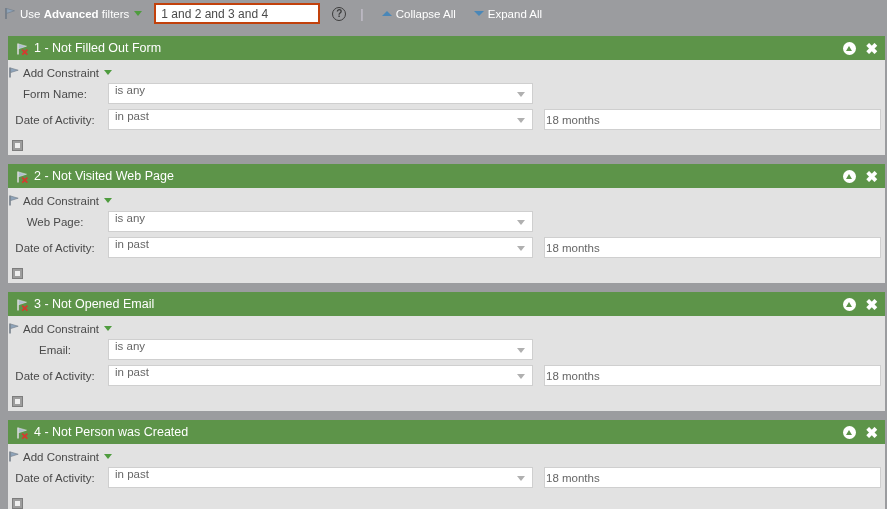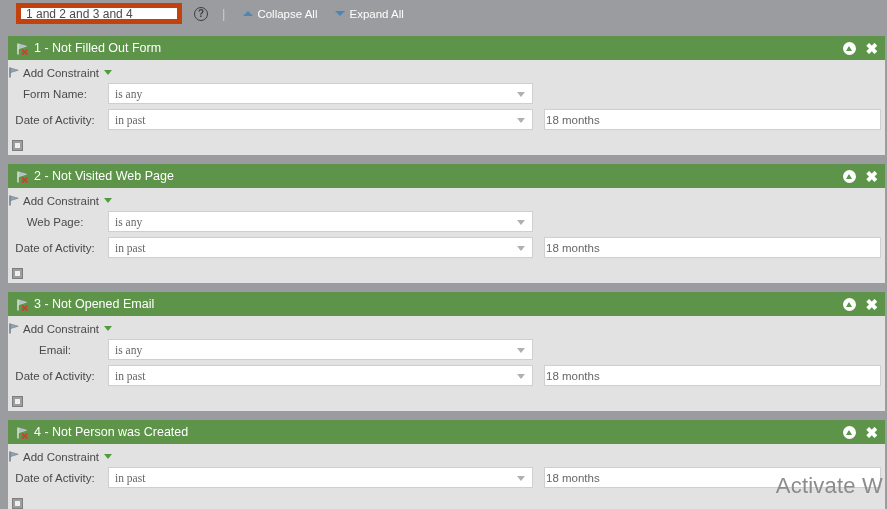--- a/index.html
+++ b/index.html
@@ -51,21 +51,21 @@
     border-left: 4px solid transparent;
     border-right: 4px solid transparent;
     border-top: 5px solid #4f9c3f;
     margin-left: 5px;
     flex: 0 0 auto;
   }
   .filter-input {
     width: 166px;
     height: 21px;
     margin-left: 12px;
-    border: 5px solid #c2410c;
+    border: 2px solid #c2410c;
     background: #ffffff;
     color: #4a4a4a;
     font-size: 12px;
     font-family: "Liberation Sans", sans-serif;
     padding: 0 5px;
     outline: none;
   }
   .help-icon {
     width: 14px; height: 14px;
     border: 1.6px solid #3d3d3d;
@@ -185,27 +185,25 @@
     color:#4a4a4a;
     padding-right: 6px;
     flex: 0 0 auto;
   }
   .select-box {
     width: 425px;
     height: 21px;
     background:#ffffff;
     border:1px solid #cfcfcf;
     display:flex;
-    align-items:center;
     padding: 0 6px;
     font-size: 11.5px;
     color:#666666;
     position:relative;
     flex:0 0 auto;
-    font-family:Liberation Serif, serif;
   }
   .select-box .sel-caret {
     position:absolute;
     right:7px; top:8px;
     width:0;height:0;
     border-left:4px solid transparent;
     border-right:4px solid transparent;
     border-top:5px solid #b0b0b0;
   }
   .value-box {
@@ -254,20 +252,30 @@
     letter-spacing: 0.2px;
   }
 </style>
 </head>
 <body>
 
 <div id="app">
 
   <div class="toolbar">
 
+    <div class="tb-item">
+      <span class="flag-icon">
+        <svg width="13" height="13" viewBox="0 0 13 13">
+          <path d="M2 1 L2 12" stroke="#6f7a86" stroke-width="1.6" fill="none"></path>
+          <path d="M2.6 1.5 L10.5 3.8 L2.6 6.4 Z" fill="#8fa4bb" stroke="#6f7a86" stroke-width="0.6"></path>
+        </svg>
+      </span>
+      <span class="tb-adv-label"><span>Use </span><b>Advanced</b><span> filters</span></span>
+      <span class="caret-green"></span>
+    </div>
 
     <input class="filter-input" value="1 and 2 and 3 and 4" style="">
 
     <div class="help-icon">?</div>
 
     <div class="divider-pipe">|</div>
 
     <div class="tb-link">
       <span class="tri-up"></span>
       <span>Collapse All</span>
@@ -492,14 +500,13 @@
     </div>
   </div>
 </div>
       <div class="drag-handle-row">
         <span class="drag-handle"></span>
       </div>
     </div>
   </div>
 </div>
 
-  <div class="watermark">Activate W</div>
 </div>
 
 </body></html>

